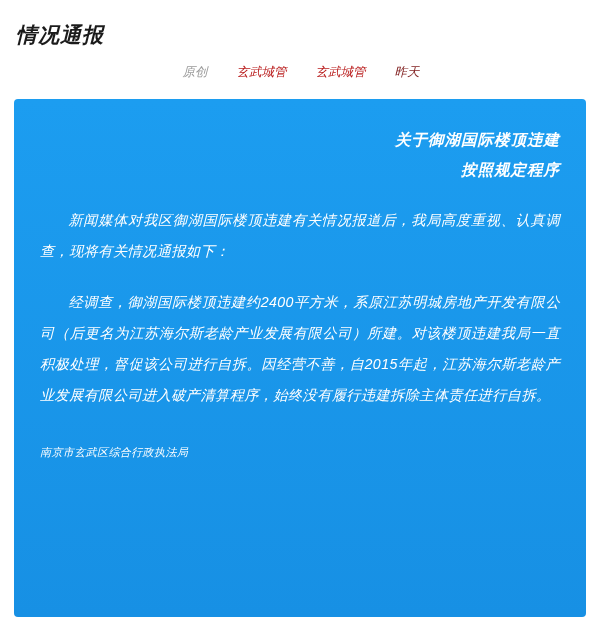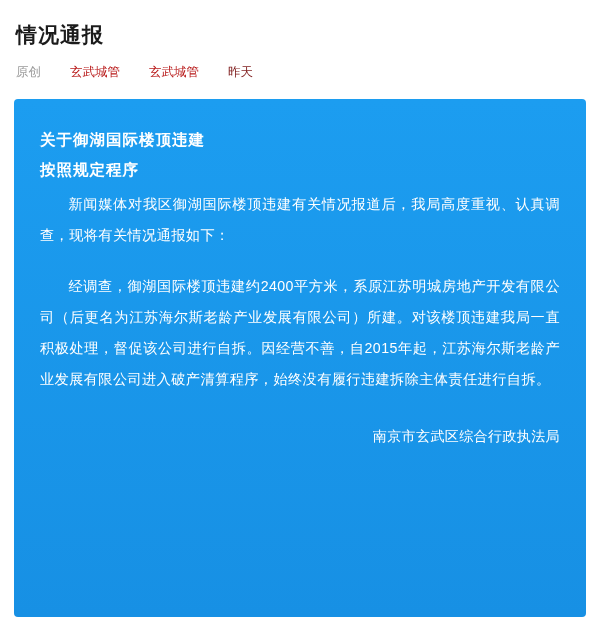--- a/index.html
+++ b/index.html
@@ -12,38 +12,40 @@
     background: #ffffff;
     font-family: "Liberation Sans", "DejaVu Sans", sans-serif;
     color: #222;
     overflow: hidden;
   }
   .page {
     position: relative;
     width: 600px;
     height: 512px;
     box-sizing: border-box;
+    font-style: italic;
   }
   .header {
     padding: 14px 14px 0 14px;
   }
   .article-title {
     font-size: 21px;
     font-weight: bold;
     color: #1b1b1b;
     letter-spacing: 1px;
     line-height: 30px;
     margin: 6px 0 0 2px;
   }
   .meta-row {
     display: flex;
     align-items: center;
     gap: 29px;
     margin: 14px 0 0 2px;
     font-size: 12.5px;
+    justify-content: center;
   }
   .meta-origin {
     color: #9a9a9a;
   }
   .meta-account {
     color: #b91c1c;
   }
   .meta-time {
     color: #7f1d1d;
   }
@@ -52,43 +54,42 @@
     margin: 18px 14px 0 14px;
     background: #1a9aec;
     background: linear-gradient(180deg, #1c9df0 0%, #1790e4 100%);
     border-radius: 4px;
     padding: 26px 26px 22px 26px;
     box-sizing: border-box;
     color: #ffffff;
     min-height: 518px;
   }
   .card-title {
-    text-align: left;
+    text-align: right;
     font-size: 15.5px;
     font-weight: bold;
     line-height: 30px;
     letter-spacing: 1px;
   }
   .card-body {
-    margin-top: 4px;
+    margin-top: 20px;
   }
   .para {
     font-size: 14.2px;
     line-height: 31px;
     text-indent: 2em;
     text-align: justify;
     letter-spacing: 0.4px;
     margin: 0 0 20px 0;
   }
   .para:last-of-type {
     margin-bottom: 26px;
   }
   .sign {
-    text-align: right;
-    font-size: 14px;
+    font-size: 11px;
     line-height: 30px;
     letter-spacing: 0.4px;
   }
 </style>
 </head>
 <body>
 
 <div class="page">
 
   <div class="header">

